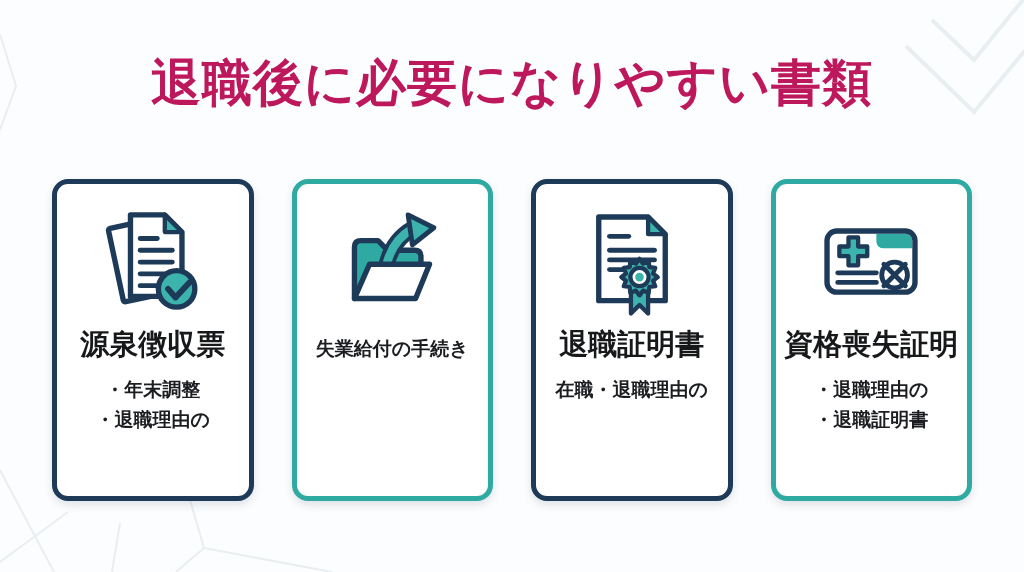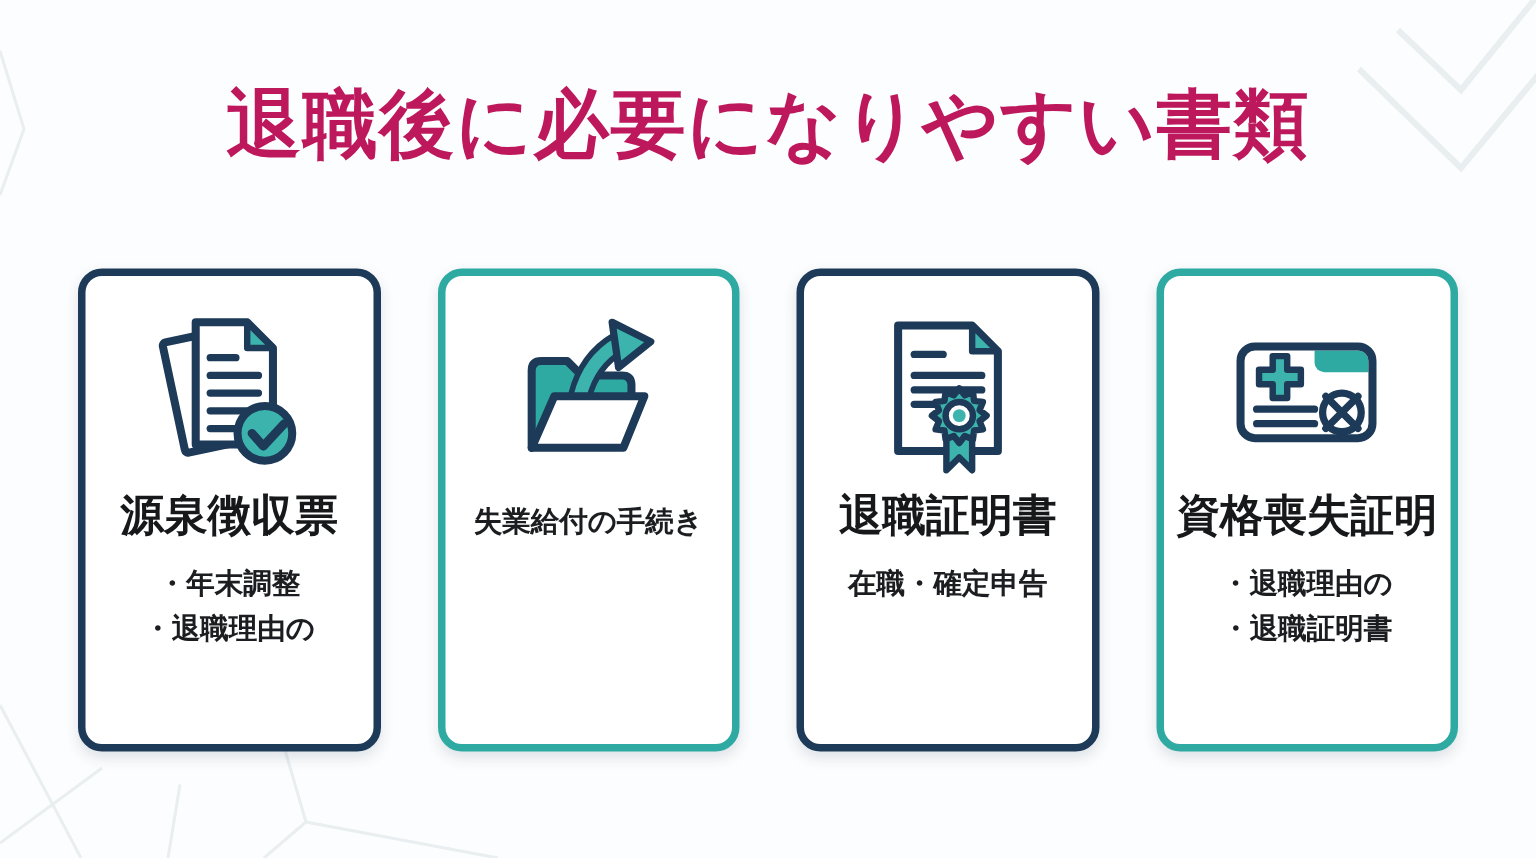--- a/index.html
+++ b/index.html
@@ -114,21 +114,21 @@
           <line x1="34" y1="63" x2="60" y2="63"></line>
         </g>
         <path d="M54 82 v22 l8 -8 l8 8 v-22 z" fill="#3cb4ad" stroke="#1d3a58" stroke-width="4" stroke-linejoin="round"></path>
         <polygon points="79,70 74.6,73.4 76.7,78.5 71.2,79.2 70.5,84.7 65.4,82.6 62,87 58.6,82.6 53.5,84.7 52.8,79.2 47.3,78.5 49.4,73.4 45,70 49.4,66.6 47.3,61.5 52.8,60.8 53.5,55.3 58.6,57.4 62,53 65.4,57.4 70.5,55.3 71.2,60.8 76.7,61.5 74.6,66.6" fill="#3cb4ad" stroke="#1d3a58" stroke-width="4" stroke-linejoin="round"></polygon>
         <circle cx="62" cy="70" r="8.5" fill="#ffffff" stroke="#1d3a58" stroke-width="4"></circle>
         <circle cx="62" cy="70" r="4" fill="#3cb4ad"></circle>
       </svg>
     </div>
     <div class="card-title">退職証明書</div>
     <div class="card-lines">
-      <div>在職・確定申告</div>
+      <div>在職・退職理由の</div>
     </div>
   </div>
 
   <div class="card" style="border-color: rgb(47, 170, 163);">
     <div class="icon-box">
       <svg viewBox="0 0 110 110">
         <rect x="14" y="27" width="82" height="57" rx="9" fill="#ffffff"></rect>
         <path d="M60 29.5 H87 a6.5 6.5 0 0 1 6.5 6.5 V43 H66 a6 6 0 0 1 -6 -6 Z" fill="#2faaa3"></path>
         <rect x="14" y="27" width="82" height="57" rx="9" fill="none" stroke="#1d3a58" stroke-width="5"></rect>
         <path d="M34 33 h9 v8.5 h8.5 v9 h-8.5 v8.5 h-9 v-8.5 h-8.5 v-9 h8.5 z" fill="#3cb4ad" stroke="#1d3a58" stroke-width="4" stroke-linejoin="round"></path>

